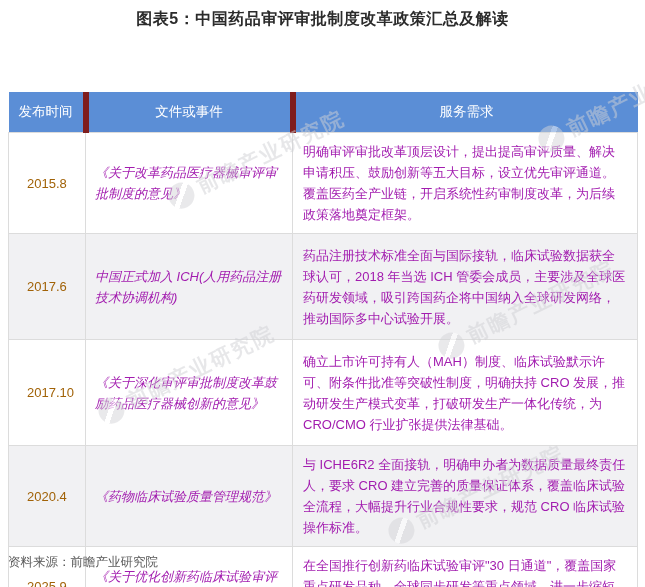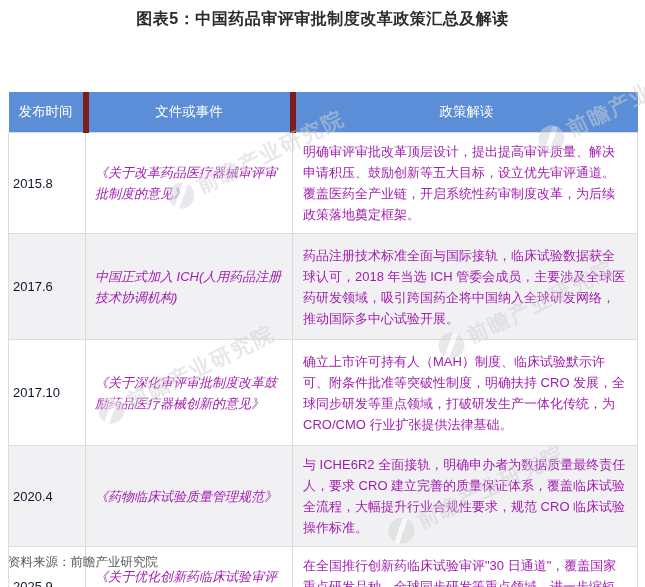--- a/index.html
+++ b/index.html
@@ -43,21 +43,21 @@
   .policy-table th:first-child { border-left: none; }
   .policy-table td {
     border: 1px solid #dcdcdc;
     vertical-align: middle;
     color: #a21caf;
     font-size: 13px;
     line-height: 21px;
     background-clip: padding-box;
   }
   .policy-table tbody tr.alt td { background-color: #f1f1f3; }
-  td.c1 { padding: 4px 3px 4px 4px; font-size: 13px; color: #0f172a; }
+  td.c1 { padding: 4px 3px 4px 18px; font-size: 13px; color: #a16207; }
   td.c2 { padding: 6px 8px 6px 9px; font-style: italic; }
   td.c3 { padding: 8px 10px; }
   tr.r0 { height: 81px; }
   tr.r1 { height: 106px; }
   tr.r2 { height: 106px; }
   tr.r3 { height: 85px; }
   tr.r4 { height: 80px; }
   .footer {
     position: absolute;
     left: 8px; top: 554px;
@@ -124,38 +124,38 @@
   <table class="policy-table">
     <colgroup>
       <col style="width:77px">
       <col style="width:207px">
       <col style="width:345px">
     </colgroup>
     <thead>
       <tr>
         <th>发布时间</th>
         <th>文件或事件</th>
-        <th>政策解读</th>
+        <th>服务需求</th>
       </tr>
     </thead>
     <tbody>
       <tr class="r0">
         <td class="c1">2015.8</td>
         <td class="c2">《关于改革药品医疗器械审评审批制度的意见》</td>
         <td class="c3">明确审评审批改革顶层设计，提出提高审评质量、解决申请积压、鼓励创新等五大目标，设立优先审评通道。覆盖医药全产业链，开启系统性药审制度改革，为后续政策落地奠定框架。</td>
       </tr>
       <tr class="r1 alt">
         <td class="c1">2017.6</td>
         <td class="c2">中国正式加入 ICH(人用药品注册技术协调机构)</td>
         <td class="c3">药品注册技术标准全面与国际接轨，临床试验数据获全球认可，2018 年当选 ICH 管委会成员，主要涉及全球医药研发领域，吸引跨国药企将中国纳入全球研发网络，推动国际多中心试验开展。</td>
       </tr>
       <tr class="r2">
         <td class="c1">2017.10</td>
         <td class="c2">《关于深化审评审批制度改革鼓励药品医疗器械创新的意见》</td>
-        <td class="c3">确立上市许可持有人（MAH）制度、临床试验默示许可、附条件批准等突破性制度，明确扶持 CRO 发展，全球同步研发等重点领域，打破研发生产一体化传统，为 CRO/CMO 行业扩张提供法律基础。</td>
+        <td class="c3">确立上市许可持有人（MAH）制度、临床试验默示许可、附条件批准等突破性制度，明确扶持 CRO 发展，推动研发生产模式变革，打破研发生产一体化传统，为 CRO/CMO 行业扩张提供法律基础。</td>
       </tr>
       <tr class="r3 alt">
         <td class="c1">2020.4</td>
         <td class="c2">《药物临床试验质量管理规范》</td>
         <td class="c3">与 ICHE6R2 全面接轨，明确申办者为数据质量最终责任人，要求 CRO 建立完善的质量保证体系，覆盖临床试验全流程，大幅提升行业合规性要求，规范 CRO 临床试验操作标准。</td>
       </tr>
       <tr class="r4">
         <td class="c1">2025.9</td>
         <td class="c2">《关于优化创新药临床试验审评审批有关事项的公告》</td>
         <td class="c3">在全国推行创新药临床试验审评"30 日通道"，覆盖国家重点研发品种、全球同步研发等重点领域，进一步缩短研发周期，持续释放创新药研发及 CRO 服务需求。</td>

